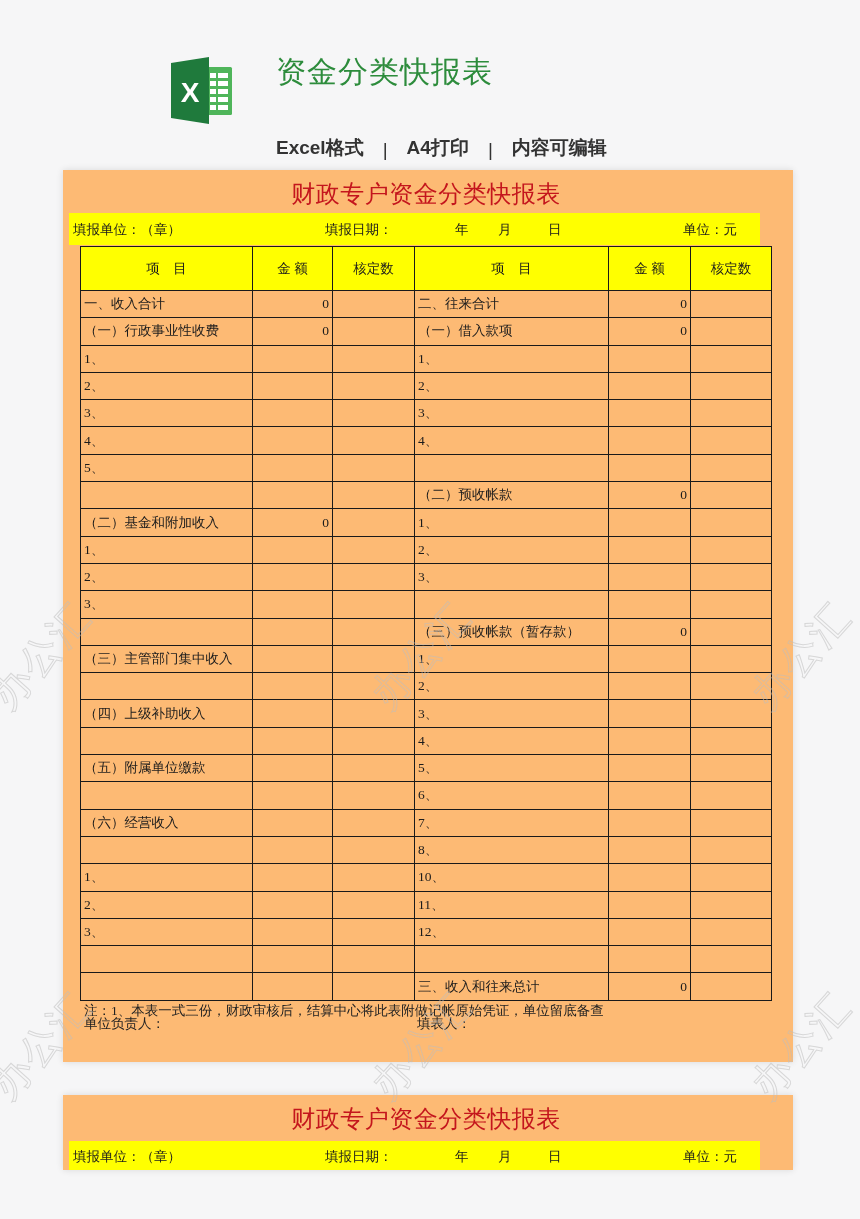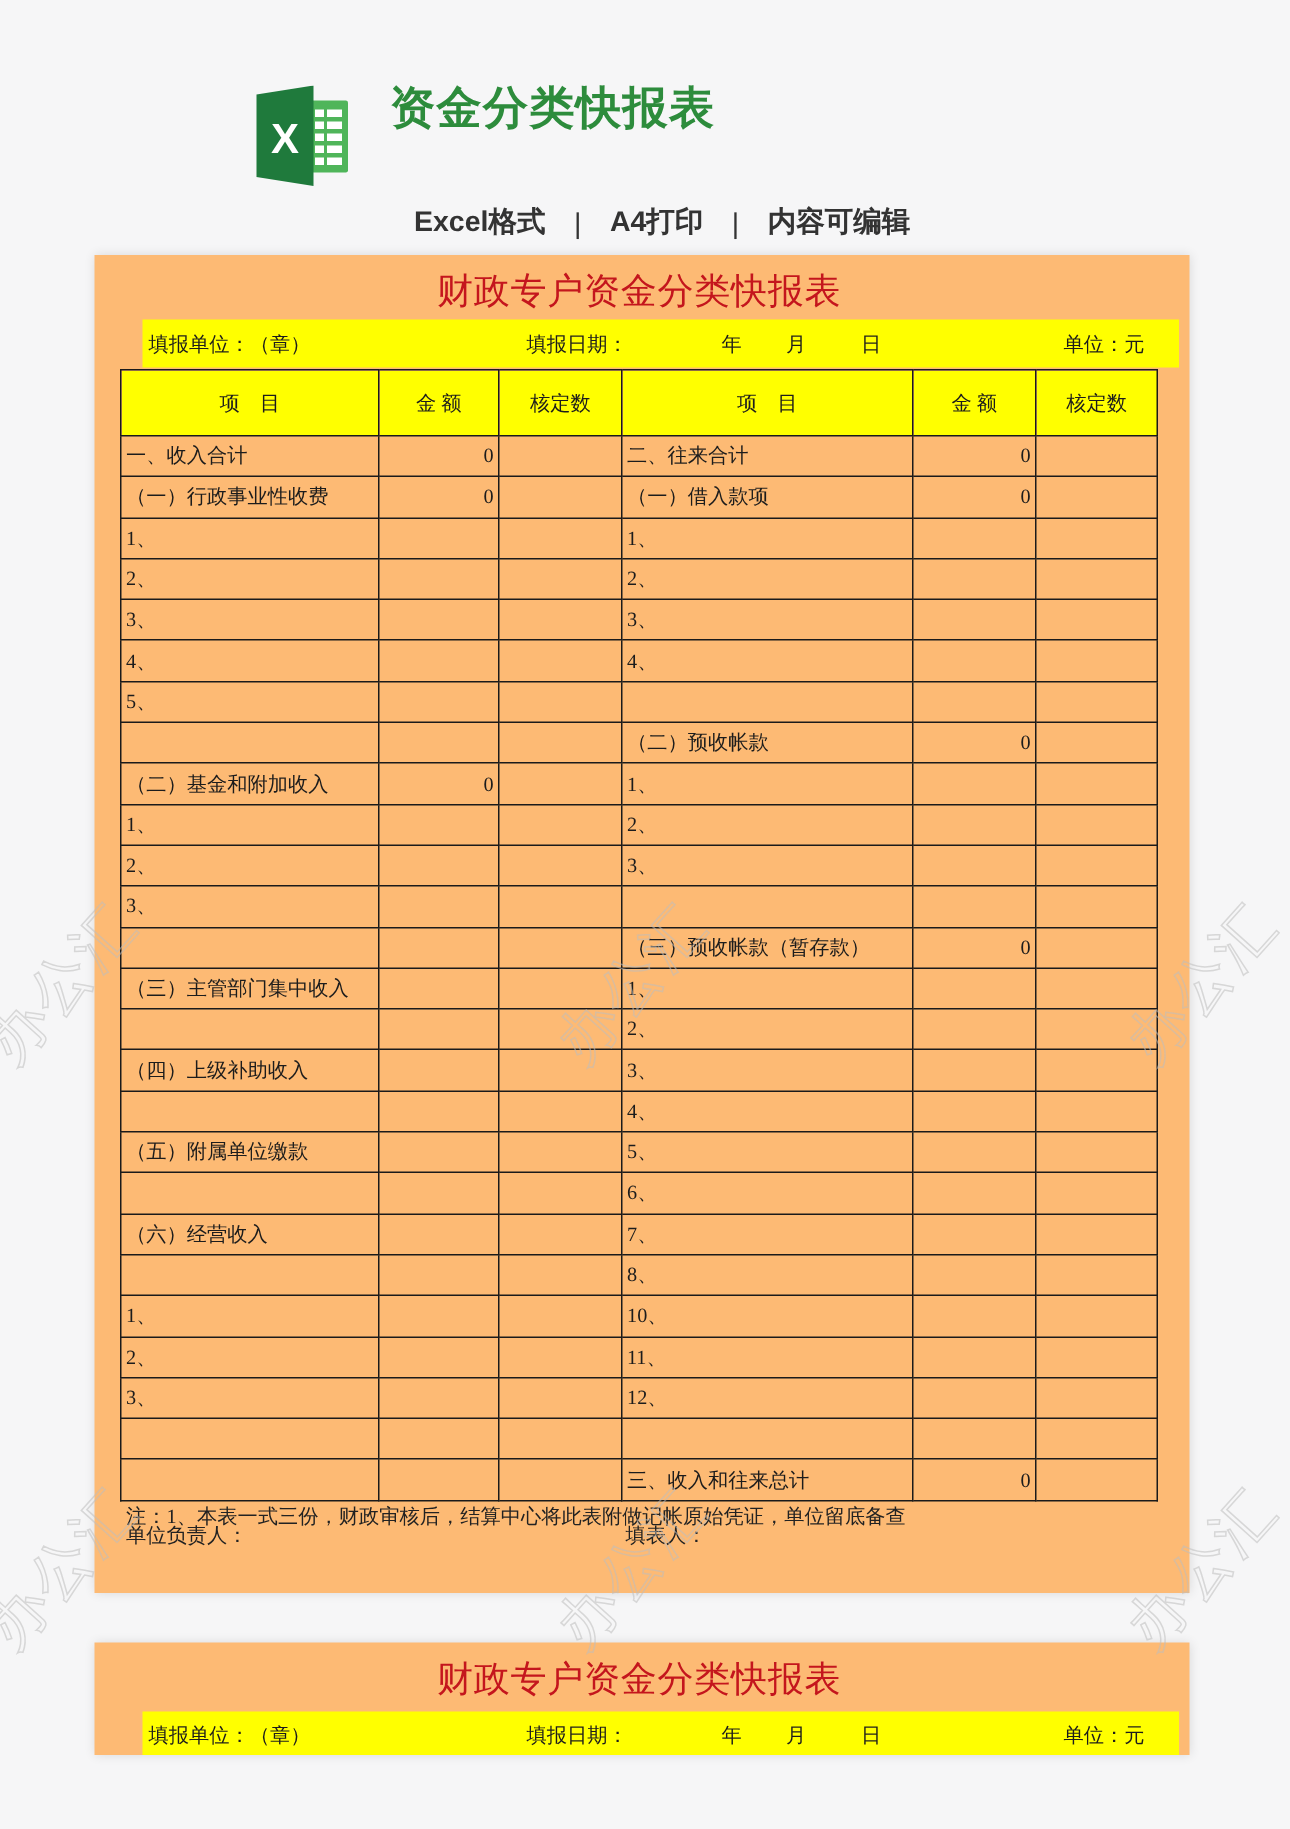--- a/index.html
+++ b/index.html
@@ -5,23 +5,23 @@
   html, body { margin: 0; padding: 0; }
   body {
     width: 860px; height: 1219px; position: relative; overflow: hidden;
     background: #f6f6f7;
     font-family: "Liberation Serif", "DejaVu Serif", serif;
     color: #1c1c1c;
   }
   
   .logo { position: absolute; left: 170px; top: 57px; width: 64px; height: 68px; }
   .brand-title {
-    position: absolute; left: 260px; top: 52px;
+    position: absolute; left: 276px; top: 52px;
     font-family: "Liberation Sans", "DejaVu Sans", sans-serif;
-    font-size: 30px; font-weight: bold; color: #2d8c3c; letter-spacing: 1px;
+    font-size: 30px; font-weight: normal; color: #2d8c3c; letter-spacing: 1px;
     white-space: nowrap;
   }
   .brand-tags {
     position: absolute; left: 276px; top: 102px;
     font-family: "Liberation Sans", "DejaVu Sans", sans-serif;
     font-size: 19px; font-weight: bold; color: #333;
     display: flex; align-items: flex-end; white-space: nowrap; margin-top: 33px;
   }
   .brand-tags .sep { margin: 0 19px; font-weight: normal; color: #333; }
 
@@ -31,21 +31,21 @@
     box-shadow: 0 0 7px rgba(0,0,0,0.12);
     overflow: hidden;
   }
   .paper-1 { top: 170px; height: 892px; }
   .paper-2 { top: 1095px; height: 75px; }
   .sheet-title {
     position: absolute; left: 0; width: 726px; top: 8px; text-align: center;
     font-size: 24px; color: #c4161d; letter-spacing: 0.5px; white-space: nowrap;
   }
   .info-bar {
-    position: absolute; left: 32px; top: 43px; width: 691px; height: 32px;
+    position: absolute; left: 6px; top: 43px; width: 691px; height: 32px;
     background: #ffff00; font-size: 13.5px;
   }
   .paper-2 .info-bar { top: 46px; height: 29px; }
   .info-bar span { position: absolute; top: 8px; white-space: nowrap; }
   .paper-2 .info-bar span { top: 7px; }
 
   
   table.report {
     position: absolute; left: 17px; top: 76px; width: 691px;
     border-collapse: collapse; table-layout: fixed; font-size: 13.5px;

